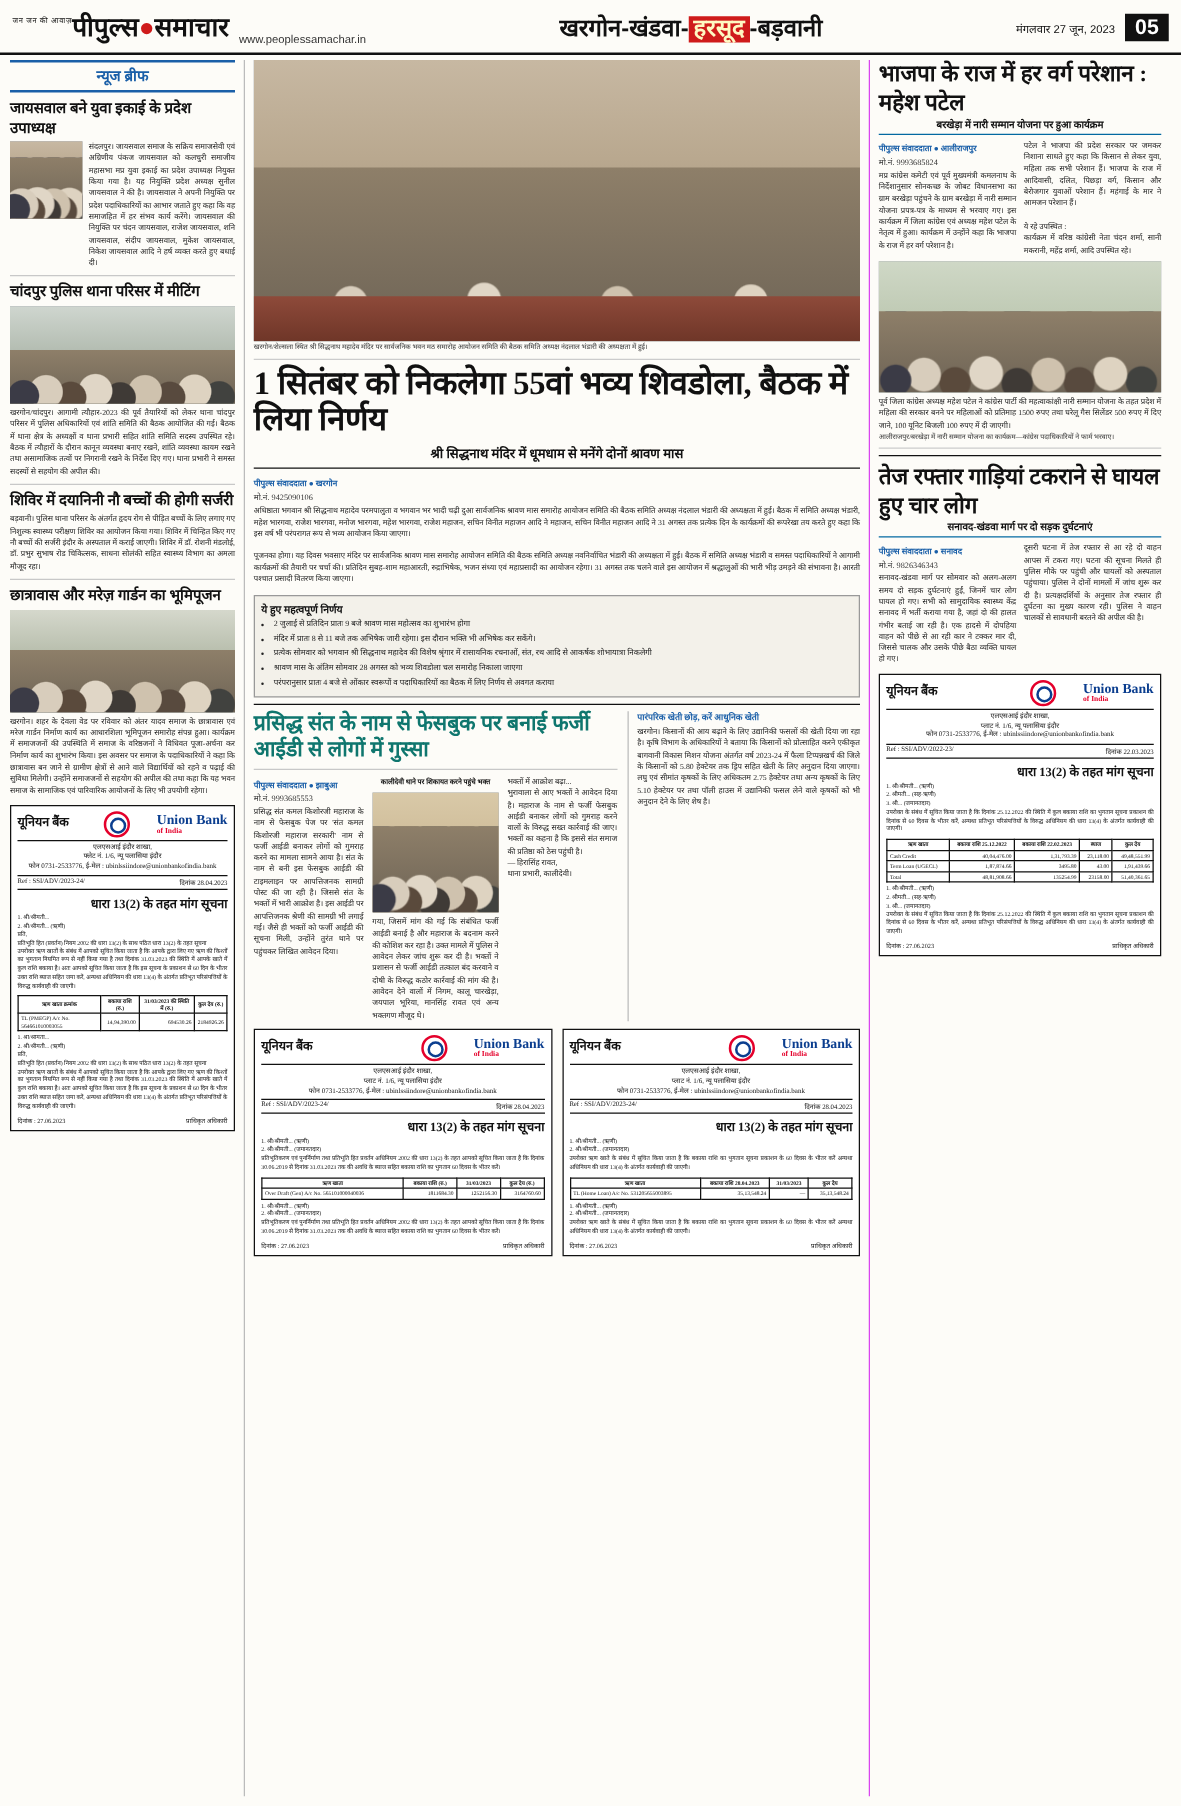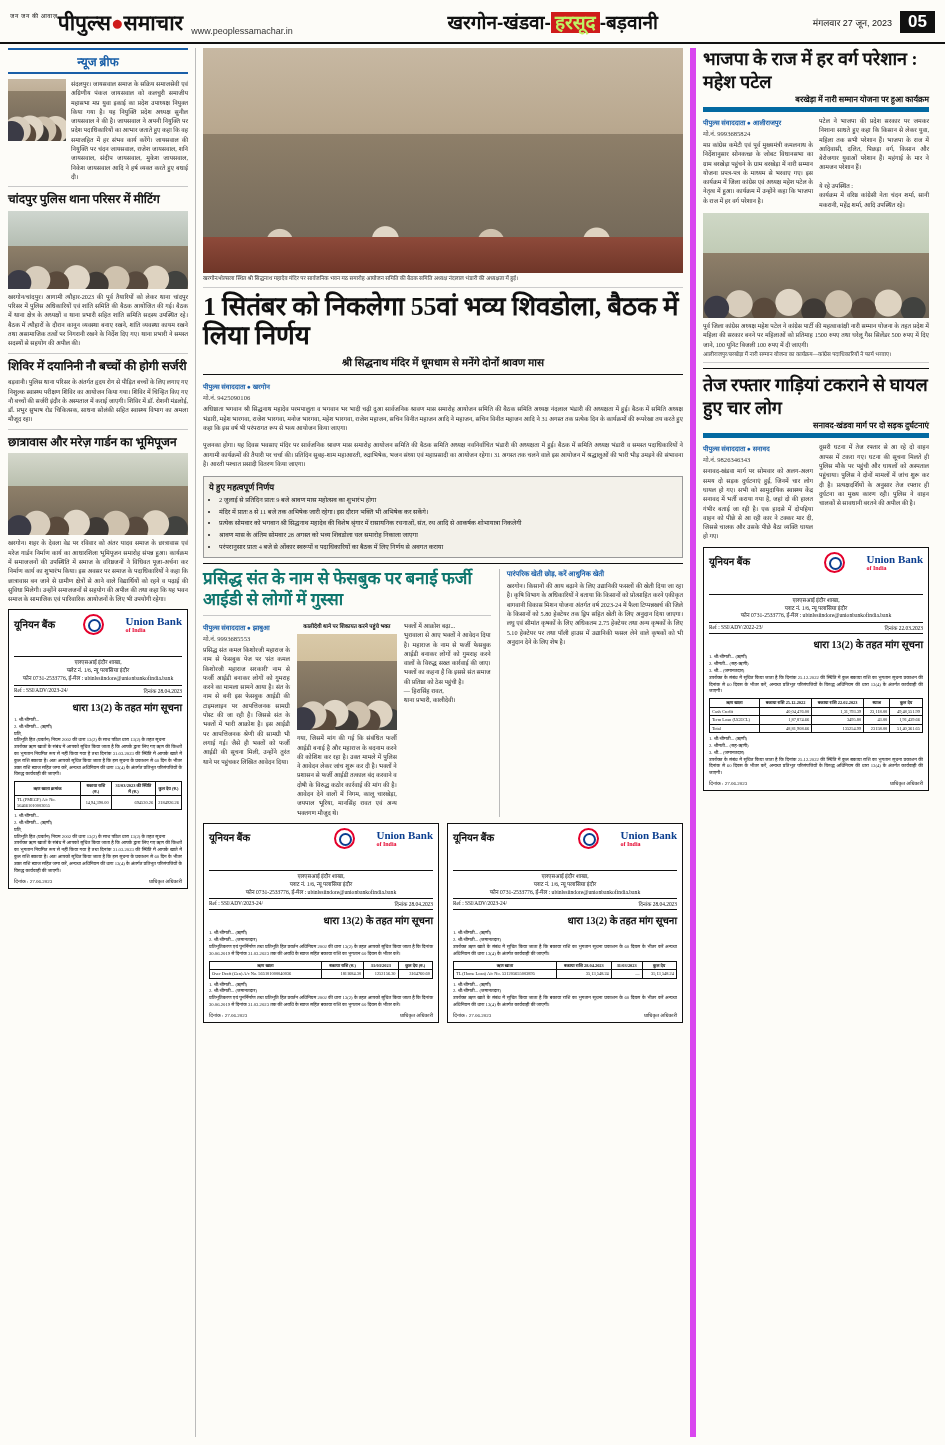--- a/index.html
+++ b/index.html
@@ -7,29 +7,29 @@
   .page{width:945px;height:1445px;background:#fdfcf8;position:relative;overflow:hidden;margin:0 auto;}
   
   .masthead{display:flex;align-items:center;border-bottom:2px solid #111;padding:6px 10px 4px 10px;height:44px;box-sizing:border-box;}
   .logo{display:flex;flex-direction:row;justify-content:center;}
   .logo-top{font-size:6px;letter-spacing:.5px;color:#111;}
   .logo-main{font-size:21px;font-weight:bold;color:#111;line-height:1;}
   .logo-main .red{color:#cf1b1b;}
   .site{font-size:9px;color:#333;margin-left:8px;align-self:flex-end;padding-bottom:2px;}
   .mh-center{flex:1;text-align:center;}
   .mh-center .edition{font-size:19px;font-weight:bold;color:#111;}
-  .mh-center .edition .hl{background:#cf1b1b;color:#bef264;padding:0 4px;}
+  .mh-center .edition .hl{background:#cf1b1b;color:#fef9c3;padding:0 4px;}
   .mh-right{display:flex;align-items:center;gap:8px;}
   .mh-date{font-size:9px;color:#111;}
   .pageno{background:#111;color:#fff;font-size:17px;font-weight:bold;padding:1px 8px;}
   
   .body{display:flex;gap:0;padding:4px 8px 6px 8px;box-sizing:border-box;height:1399px;}
   .col{box-sizing:border-box;font-family:Liberation Serif, serif;}
   .col-left{width:188px;padding-right:7px;border-right:1px solid #bbb;}
-  .col-mid{width:500px;padding:0 7px;border-right:6px solid #d946ef;}
+  .col-mid{width:500px;padding:0 7px;border-right:1px solid #d946ef;}
   .col-right{width:233px;padding-left:7px;}
   .byline{font-size:6.6px;color:#1a5fa8;font-weight:bold;margin:2px 0;}
   .cap{font-size:5.6px;color:#333;line-height:1.35;padding:2px 0 4px 0;border-bottom:1px solid #ccc;margin-bottom:4px;}
   .rule{border-top:1px solid #111;margin:5px 0;}
   .thin{border-top:1px solid #c8c8c8;margin:5px 0;}
   
   .banner{border-top:2px solid #1a5fa8;border-bottom:2px solid #1a5fa8;text-align:center;padding:2px 0;margin-bottom:5px;}
   .banner span{color:#1a5fa8;font-size:12px;font-weight:bold;}
   
   .photo{width:100%;background:#9aa0a6;position:relative;overflow:hidden;}
@@ -48,21 +48,21 @@
       linear-gradient(180deg,#8e7f69 0%, #6d6355 100%);
   }
   .ph-floor{position:absolute;left:0;right:0;bottom:0;height:16%;background:linear-gradient(180deg,#8e4a3a,#6f3628);}
   
   .box{border:1px solid #999;background:#f3f1ea;padding:4px 5px;box-sizing:border-box;}
   .box h4{margin:0 0 3px 0;font-size:8.4px;color:#111;}
   .box ul{margin:0;padding-left:10px;}
   .box li{font-size:6.4px;line-height:1.5;color:#222;margin-bottom:2px;}
   
   .ad{border:1px solid #111;margin-top:6px;background:#fff;box-sizing:border-box;padding:4px 5px;}
-  .ad-head{display:flex;align-items:center;justify-content:space-between;border-bottom:1px solid #111;padding-bottom:21px;margin-bottom:2px;}
+  .ad-head{display:flex;align-items:center;justify-content:space-between;border-bottom:1px solid #111;padding-bottom:2px;margin-bottom:2px;}
   .ub-left{font-size:10px;font-weight:bold;color:#111;line-height:1.05;}
   .ub-right{display:flex;align-items:center;gap:21px;}
   .ub-mark{width:17px;height:17px;border-radius:50%;border:2px solid #e4002b;position:relative;}
   .ub-mark:after{content:"";position:absolute;left:3px;top:3px;width:9px;height:9px;border-radius:50%;border:2px solid #0b3e8f;}
   .ub-name{font-size:11px;font-weight:bold;color:#0b3e8f;line-height:1;}
   .ub-name small{display:block;font-size:6px;color:#e4002b;font-weight:bold;}
   .ad-branch{font-size:5.6px;color:#111;line-height:1.4;text-align:center;margin-bottom:2px;}
   .ad-meta{display:flex;justify-content:space-between;font-size:5.4px;color:#111;border-top:1px solid #111;border-bottom:1px solid #111;padding:1px 0;}
   .ad-title{text-align:right;font-size:10px;font-weight:bold;margin:3px 0;color:#111;}
   .ad-body{font-size:4.7px;line-height:1.45;color:#111;text-align:justify;}
@@ -72,21 +72,21 @@
   table.adt td{text-align:right;}
   table.adt td.l{text-align:left;}
   .ad-foot{display:flex;justify-content:space-between;font-size:5px;margin-top:3px;color:#111;}
   .small-cap{font-size:5.6px;color:#333;line-height:1.3;margin:2px 0 4px;}
   .sec-head{font-size:12px;font-weight:bold;color:#111;line-height:1.3;margin:3px 0;}
   .mid-big{font-size:26px;font-weight:bold;line-height:1.15;color:#111;letter-spacing:-0.2px;}
   .mid-sub{font-size:10.5px;font-weight:bold;color:#111;text-align:center;margin:4px 0 2px;}
   .two-head{font-size:17px;font-weight:bold;line-height:1.2;color:#0f766e;}
   .kicker{font-size:7px;color:#1a5fa8;font-weight:bold;}
   .rhead{font-size:18px;font-weight:bold;line-height:1.25;color:#111;}
-  .rsub{font-size:8px;font-weight:bold;color:#111;text-align:right;border-bottom:5px solid #0369a1;padding-bottom:3px;margin-bottom:4px;}
+  .rsub{font-size:8px;font-weight:bold;color:#111;text-align:center;border-bottom:1px solid #0369a1;padding-bottom:3px;margin-bottom:4px;}
   .tiny{font-size:6.2px;line-height:1.5;color:#222;text-align:justify;}
 </style>
 </head>
 <body>
 
 <div class="page">
 
   <div class="masthead">
     <div class="logo">
       <div class="logo-top">जन जन की आवाज़</div>
@@ -108,20 +108,21 @@
 
   <div class="body">
 
     <div class="col col-left">
 
       <div class="banner">
         <span>न्यूज ब्रीफ</span>
       </div>
 
       <div>
+        <div class="sec-head">जायसवाल बने युवा इकाई के प्रदेश उपाध्यक्ष</div>
         <div style="display:flex;gap:5px;">
           <div class="photo" style="width:58px;height:62px;flex:none;">
             <div class="ph-sky"></div>
               <div class="ph-crowd" style="height:80%;"></div>
           </div>
           <div class="tiny">संदलपुर। जायसवाल समाज के सक्रिय समाजसेवी एवं अग्रिणीय पंकज जायसवाल को कलचुरी समाजीय महासभा मप्र युवा इकाई का प्रदेश उपाध्यक्ष नियुक्त किया गया है। यह नियुक्ति प्रदेश अध्यक्ष सुनील जायसवाल ने की है। जायसवाल ने अपनी नियुक्ति पर प्रदेश पदाधिकारियों का आभार जताते हुए कहा कि वह समाजहित में हर संभव कार्य करेंगे। जायसवाल की नियुक्ति पर चंदन जायसवाल, राजेश जायसवाल, शनि जायसवाल, संदीप जायसवाल, मुकेश जायसवाल, निकेश जायसवाल आदि ने हर्ष व्यक्त करते हुए बधाई दी।</div>
         </div>
       </div>
       <div class="thin"></div>
 

